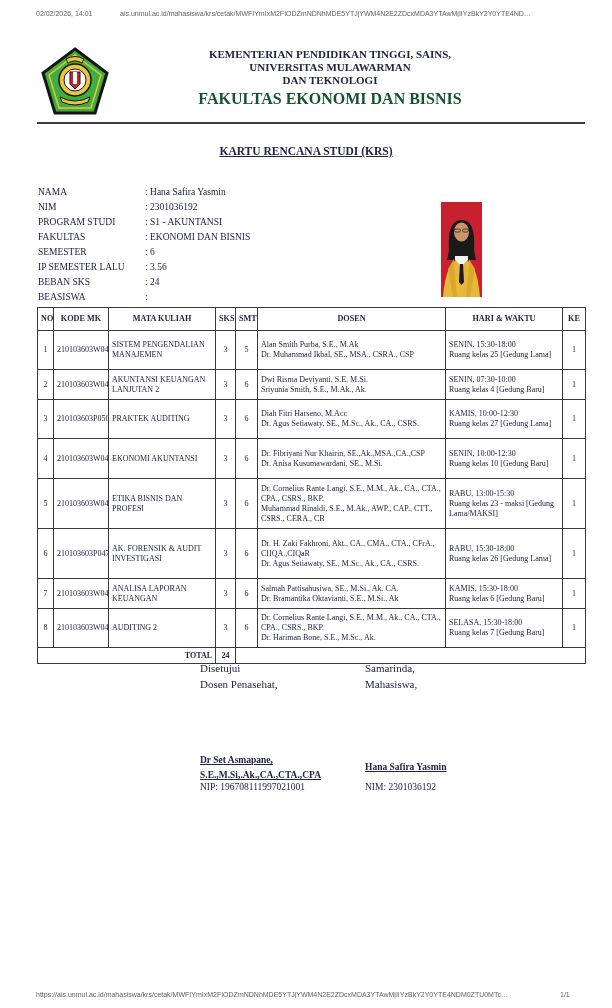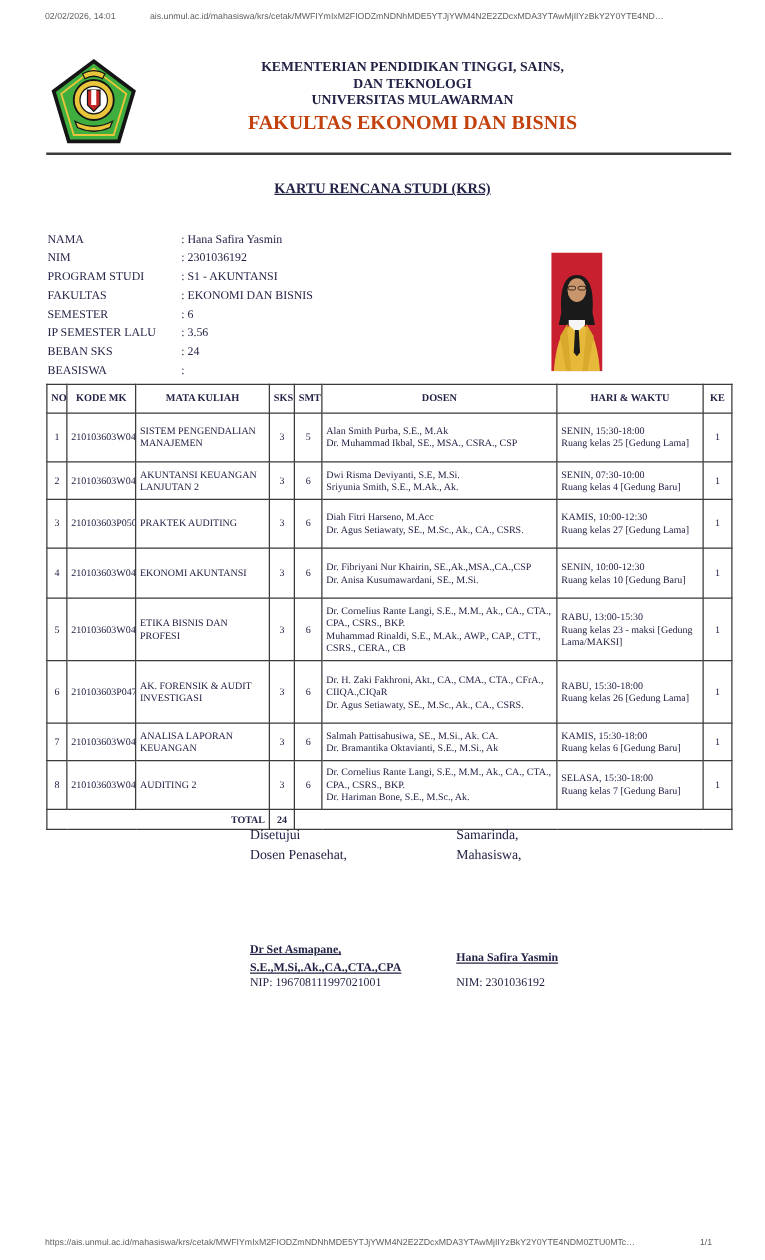--- a/index.html
+++ b/index.html
@@ -63,23 +63,23 @@
     <circle cx="35" cy="33" r="16" fill="#e8c53a" stroke="#151515" stroke-width="1.5"></circle>
     <circle cx="35" cy="33" r="11" fill="#ffffff" stroke="#151515" stroke-width="1"></circle>
     <path d="M30,25 h10 v12 l-5,5 -5,-5 z" fill="#c62828" stroke="#151515" stroke-width="1"></path>
     <rect x="33" y="25" width="4" height="12" fill="#ffffff"></rect>
     <path d="M20,50 q15,8 30,0 l-2,5 q-13,6 -26,0 z" fill="#e8c53a" stroke="#151515" stroke-width="1"></path>
     <path d="M26,12 q9,-5 18,0 l-2,4 q-7,-4 -14,0 z" fill="#e8c53a" stroke="#151515" stroke-width="1"></path>
   </svg>
 
   <div class="letterhead">
     <div class="lh-line">KEMENTERIAN PENDIDIKAN TINGGI, SAINS,</div>
+    <div class="lh-line">UNIVERSITAS MULAWARMAN</div>
     <div class="lh-line">DAN TEKNOLOGI</div>
-    <div class="lh-line">UNIVERSITAS MULAWARMAN</div>
-    <div class="lh-fac" id="faculty-name" style="color: #c2410c;">FAKULTAS EKONOMI DAN BISNIS</div>
+    <div class="lh-fac" id="faculty-name" style="color: #14532d;">FAKULTAS EKONOMI DAN BISNIS</div>
   </div>
 
   <div class="rule"></div>
 
   <div class="doc-title">KARTU RENCANA STUDI (KRS)</div>
 
   <div class="student-info">
       <div class="info-row"><span class="info-label">NAMA</span><span>: Hana Safira Yasmin</span></div>
       <div class="info-row"><span class="info-label">NIM</span><span>: 2301036192</span></div>
       <div class="info-row"><span class="info-label">PROGRAM STUDI</span><span>: S1 - AKUNTANSI</span></div>

